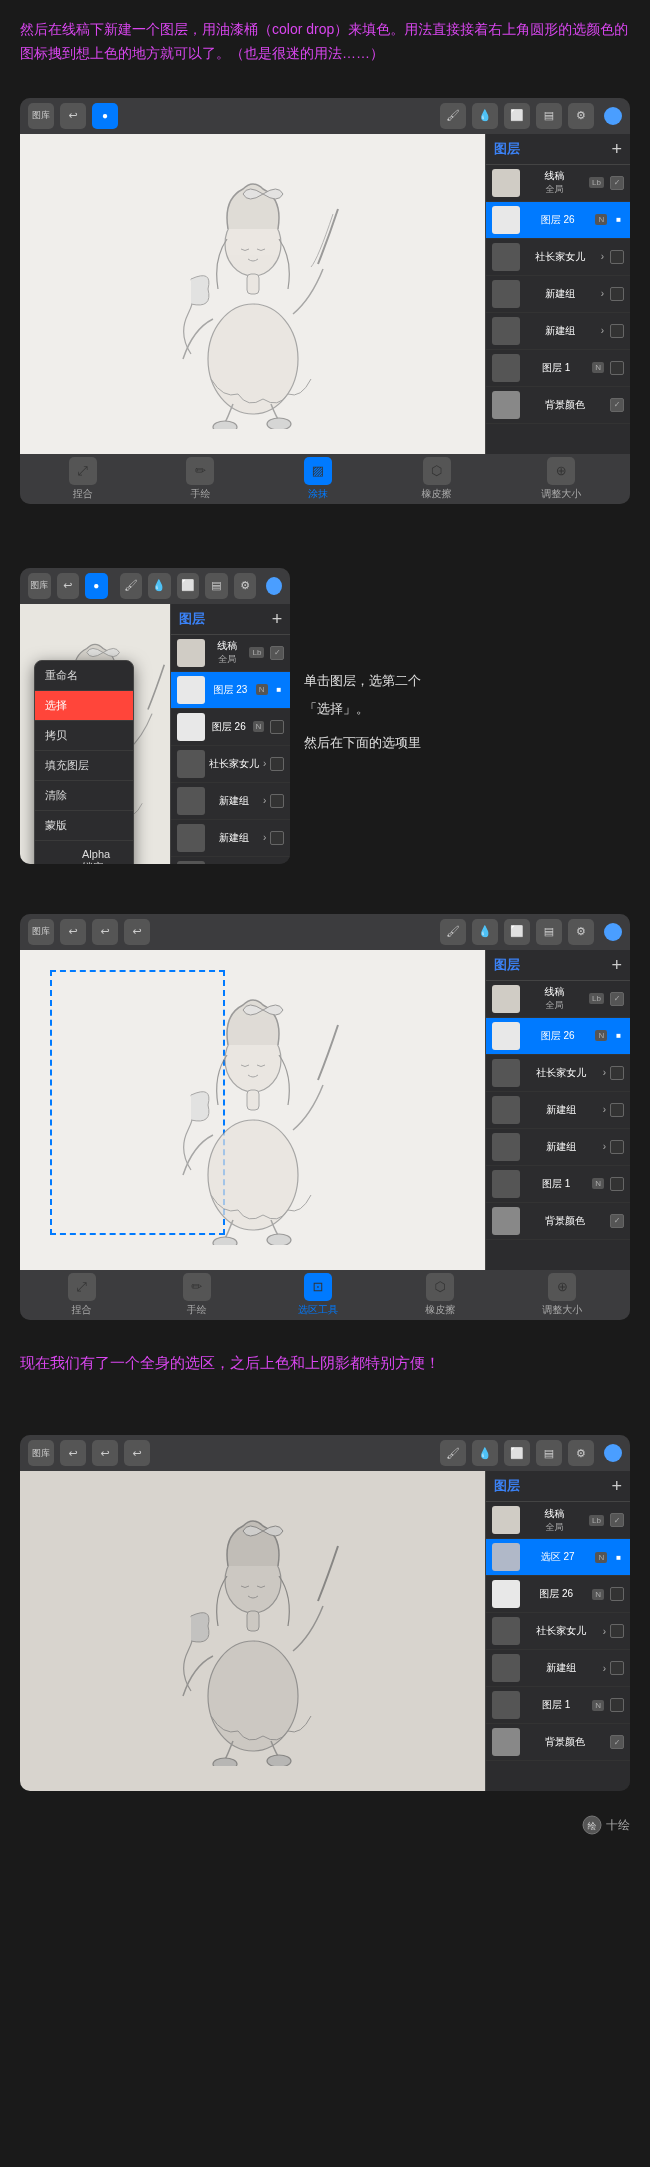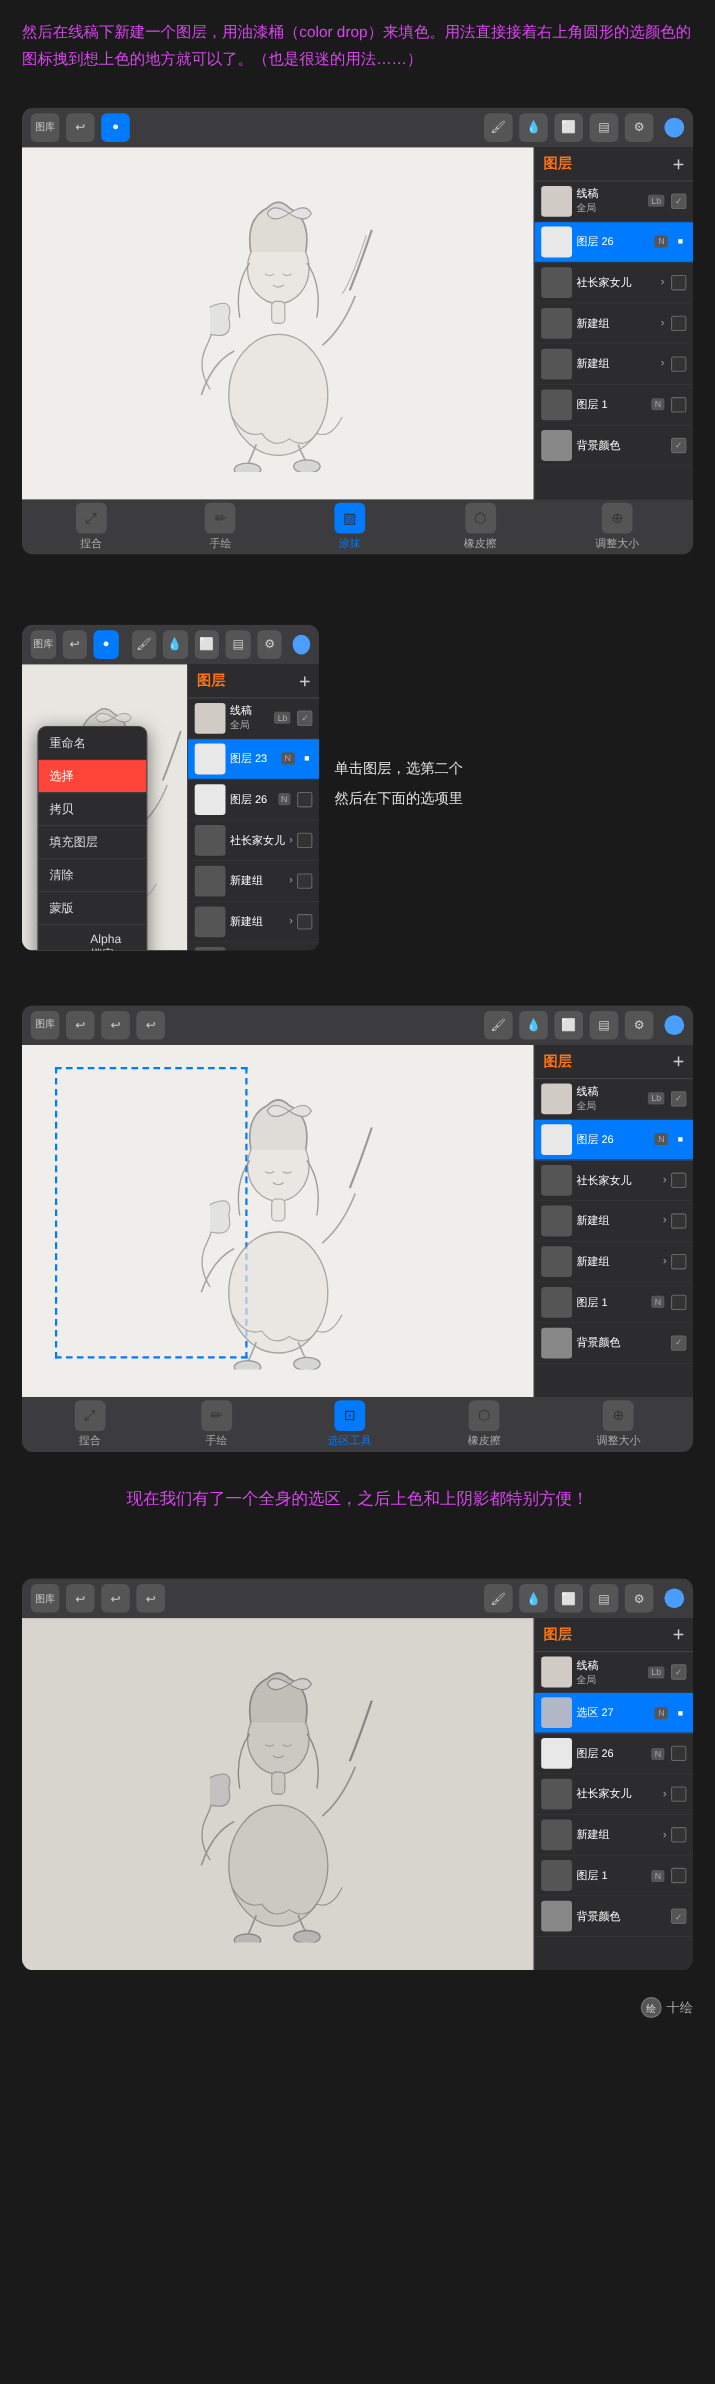--- a/index.html
+++ b/index.html
@@ -67,21 +67,21 @@
       width: 145px;
       background: #2c2c2e;
       border-left: 1px solid #444;
     }
     .layers-header {
       display: flex; align-items: center; justify-content: space-between;
       padding: 6px 8px;
       border-bottom: 1px solid #444;
     }
     .layers-title {
-      color: #f97316; font-size: 13px; font-weight: 600;
+      color: #3b82f6; font-size: 13px; font-weight: 600;
     }
     .layers-add {
       color: #ccc; font-size: 18px; line-height: 1;
     }
 
     .layer-item {
       display: flex; align-items: center;
       padding: 4px 6px;
       border-bottom: 1px solid #333;
       gap: 4px;
@@ -91,21 +91,21 @@
       width: 28px; height: 28px;
       background: #555;
       border-radius: 3px;
       flex-shrink: 0;
     }
     .layer-thumb.white-bg { background: #e8e8e8; }
     .layer-thumb.sketch-thumb {
       background: #d0ccc5;
       position: relative;
     }
-    .layer-info { flex: 1; min-width: 0; }
+    .layer-info { flex: 1; min-width: 0; text-align: center; }
     .layer-name {
       color: #fff; font-size: 10px;
       white-space: nowrap; overflow: hidden; text-overflow: ellipsis;
     }
     .layer-name.small { font-size: 9px; color: #aaa; }
     .layer-check {
       width: 14px; height: 14px;
       border: 1px solid #666;
       border-radius: 2px;
       flex-shrink: 0;
@@ -528,20 +528,23 @@
 
           </div>
         </div>
       </div>
     </div>
 
     <div class="screenshot-annotation">
       <p style="margin-bottom:5px;">
         <span>单击图层，选第二个</span>
       </p>
+      <p style="margin-bottom:12px;">
+        <span>「选择」。</span>
+      </p>
       <p style="margin-bottom:7px;">
         <span>然后在下面的选项里</span>
       </p>
     </div>
   </div>
 </div>
 
 <div class="section-divider"></div>
 
 <div class="section" style="padding:0 20px 8px 20px;">
@@ -674,21 +677,21 @@
       </div>
       <div class="bottom-tool">
         <div class="bottom-tool-icon">⊕</div>
         <span class="bottom-tool-label">调整大小</span>
       </div>
     </div>
   </div>
 </div>
 
 <div class="section" style="padding:14px 20px 14px 20px;">
-  <p class="text-block" style="font-size:15px;text-align:center;">现在我们有了一个全身的选区，之后上色和上阴影都特别方便！</p>
+  <p class="text-block" style="font-size:15px;">现在我们有了一个全身的选区，之后上色和上阴影都特别方便！</p>
 </div>
 
 <div class="section-divider"></div>
 
 <div class="section" style="padding:0 20px 8px 20px;">
   <div class="app-screenshot">
 
     <div class="app-toolbar">
       <div class="toolbar-btn" style="font-size:9px;color:#ccc;">图库</div>
       <div class="toolbar-btn">↩</div>

